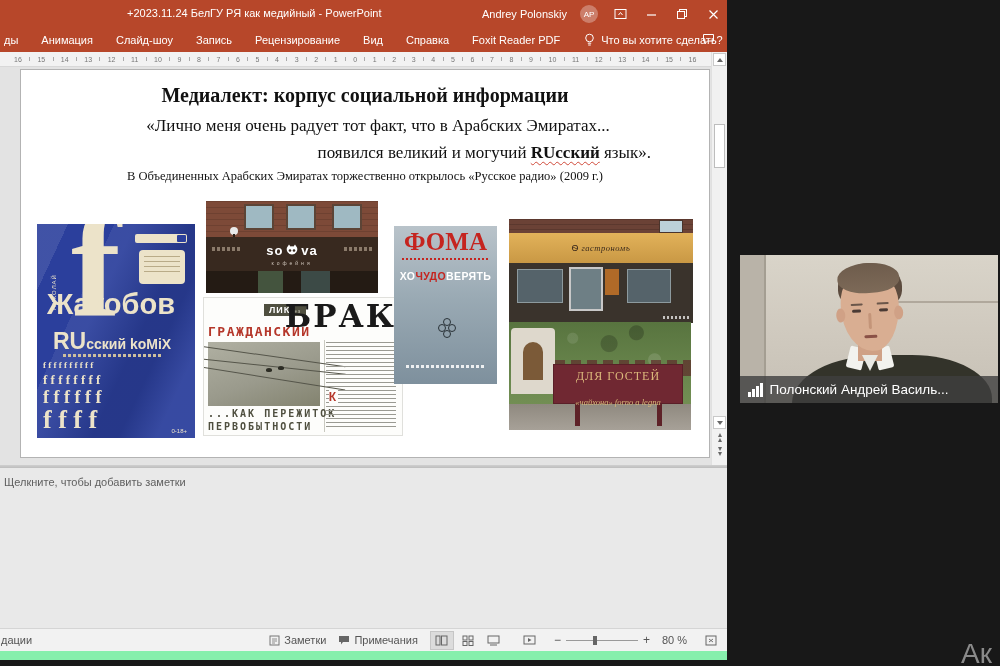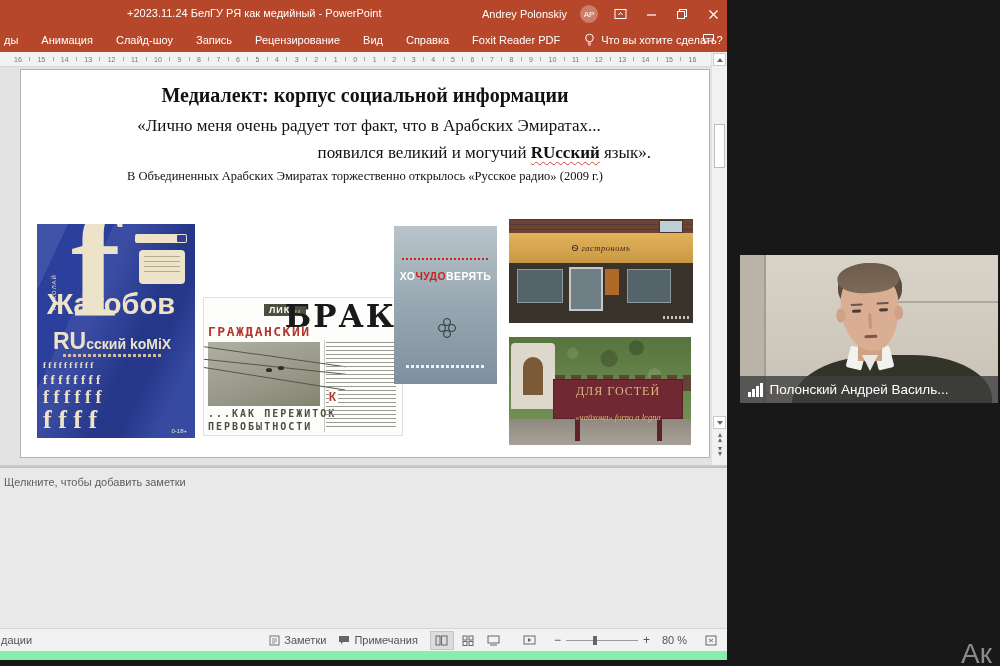--- a/index.html
+++ b/index.html
@@ -26,21 +26,21 @@
     border-bottom:1px solid #d8d8d8;display:flex;align-items:center;
     justify-content:space-between;padding:0 14px;box-sizing:border-box;}
   .rnum{font-size:7px;color:#777;}
   .rtick{width:1px;height:4px;background:#aaa;}
   
   .canvas{position:absolute;left:0;top:67px;width:711px;height:398px;background:#e3e3e3;}
   .slide{position:absolute;left:20px;top:2px;width:690px;height:389px;background:#fff;
     border:1px solid #b3b3b3;box-sizing:border-box;}
   .s-title{position:absolute;left:0;top:14px;width:100%;text-align:center;
     font-family:"Liberation Serif",serif;font-weight:bold;font-size:20px;color:#111;}
-  .s-q1{position:absolute;left:4px;top:46px;width:100%;text-align:center;
+  .s-q1{position:absolute;left:13px;top:46px;width:100%;text-align:center;
     font-family:"Liberation Serif",serif;font-size:17px;color:#111;}
   .s-q2{position:absolute;left:0;top:73px;width:100%;text-align:right;padding-right:58px;
     box-sizing:border-box;font-family:"Liberation Serif",serif;font-size:17px;color:#111;}
   .s-q2 b{text-decoration:underline wavy #d04a3a 1px;text-underline-offset:3px;}
   .s-sub{position:absolute;left:0;top:99px;width:100%;text-align:center;
     font-family:"Liberation Serif",serif;font-size:12.5px;color:#111;}
   .tile{position:absolute;overflow:hidden;}
   
   .t-comic{left:16px;top:154px;width:158px;height:214px;background:#2b3f9c;
     background-image:linear-gradient(115deg,rgba(255,255,255,.10) 0 12%,rgba(0,0,0,0) 12% 30%,
@@ -136,21 +136,21 @@
     gap:3px;color:#3b2a1c;}
   .gas-logo{font-size:9px;}
   .gas-text{font-family:"Liberation Serif",serif;font-style:italic;font-size:8.5px;letter-spacing:.5px;}
   .gas-front{position:absolute;left:0;top:44px;width:100%;height:60px;background:#3a332c;}
   .gas-glass{position:absolute;top:6px;background:#55636a;border:1px solid #8d9a9e;}
   .gas-door{position:absolute;top:4px;background:#6e7f85;border:2px solid #c8c8c8;}
   .gas-orange{position:absolute;top:6px;width:14px;height:26px;background:#b06a28;}
   .gas-ts{position:absolute;right:4px;bottom:4px;width:26px;height:3px;
     background:repeating-linear-gradient(90deg,rgba(255,255,255,.7) 0 2px,transparent 2px 4px);}
   
-  .t-park{left:488px;top:267px;width:182px;height:108px;
+  .t-park{left:488px;top:252px;width:182px;height:108px;
     background:linear-gradient(#58743f,#6d8a50 60%,#7a9458);}
   .park-fol{position:absolute;inset:0;
     background:radial-gradient(circle at 20% 30%,rgba(0,0,0,.25) 0 6px,transparent 7px),
     radial-gradient(circle at 55% 20%,rgba(0,0,0,.2) 0 8px,transparent 9px),
     radial-gradient(circle at 80% 35%,rgba(255,255,255,.12) 0 6px,transparent 7px),
     radial-gradient(circle at 70% 10%,rgba(0,0,0,.22) 0 7px,transparent 8px),
     radial-gradient(circle at 35% 15%,rgba(255,255,255,.10) 0 5px,transparent 6px);}
   .park-path{position:absolute;left:0;bottom:0;width:100%;height:26px;
     background:linear-gradient(#8f897f,#a7a198);}
   .park-arch{position:absolute;left:2px;top:6px;width:44px;height:66px;background:#ded8cc;
@@ -381,20 +381,43 @@
         <div class="comic-name">Жакобов</div>
         <div class="comic-line2"><span class="ru">RU</span><span class="rest">сский koMiX</span></div>
         <div class="comic-tag"></div>
         <div class="fr fr1">f f f f f f f f f f</div>
         <div class="fr fr2">f f f f f f f f</div>
         <div class="fr fr3">f f f f f f</div>
         <div class="fr fr4">f f f f</div>
         <div class="comic-age">0-18+</div>
       </div>
 
+      <div class="tile t-sova">
+        <div class="sova-brick"></div>
+        <div class="sova-win" style="left:38px;"></div>
+        <div class="sova-win" style="left:80px;"></div>
+        <div class="sova-win" style="left:126px;"></div>
+        <div class="sova-lamp"></div>
+        <div class="sova-pole"></div>
+        <div class="sova-band">
+          <div class="sova-logo">
+            <span>so</span>
+            <svg width="14" height="13" viewBox="0 0 14 13">
+                <path d="M2 3.5 L4 0.5 L5.5 2.5 A4.5 4.5 0 0 1 8.5 2.5 L10 0.5 L12 3.5 A5.3 5.3 0 1 1 2 3.5 Z" fill="#fff"></path>
+                <circle cx="5" cy="6.5" r="1.3" fill="#38291f"></circle>
+                <circle cx="9" cy="6.5" r="1.3" fill="#38291f"></circle>
+              </svg>
+            <span>va</span>
+          </div>
+          <div class="sova-sub">кофейня</div>
+        </div>
+        <div class="sova-wave" style="left:6px;"></div>
+        <div class="sova-wave" style="right:6px;"></div>
+        <div class="sova-front"></div>
+      </div>
 
       <div class="tile t-brak">
         <div class="brak-badge"><span>ЛИК</span><small>без</small></div>
         <div class="brak-red">ГРАЖДАНСКИЙ</div>
         <div class="brak-black">БРАК</div>
         <div class="brak-vline"></div>
         <div class="brak-photo">
           <div class="brak-wire" style="left:-8px;top:14px;transform:rotate(8deg);"></div>
           <div class="brak-wire" style="left:-8px;top:24px;transform:rotate(6deg);"></div>
           <div class="brak-wire" style="left:-8px;top:36px;transform:rotate(9deg);"></div>
@@ -403,20 +426,21 @@
         </div>
         <div class="brak-cap">
           <div>...КАК ПЕРЕЖИТОК</div>
           <div>ПЕРВОБЫТНОСТИ</div>
         </div>
         <div class="brak-col"></div>
         <div class="brak-drop">К</div>
       </div>
 
       <div class="tile t-foma">
+        <div class="foma-m">ФОМА</div>
         <div class="foma-line"></div>
         <div class="foma-head"><span class="w">ХО</span><span class="r">ЧУДО</span><span class="w">ВЕРЯТЬ</span></div>
         <div class="foma-orn">
           <span style="left:5px;top:0;"></span>
             <span style="left:0;top:6px;"></span>
           <span style="left:10px;top:6px;"></span>
             <span style="left:5px;top:12px;"></span>
         </div>
         <div class="foma-cap"></div>
       </div>

